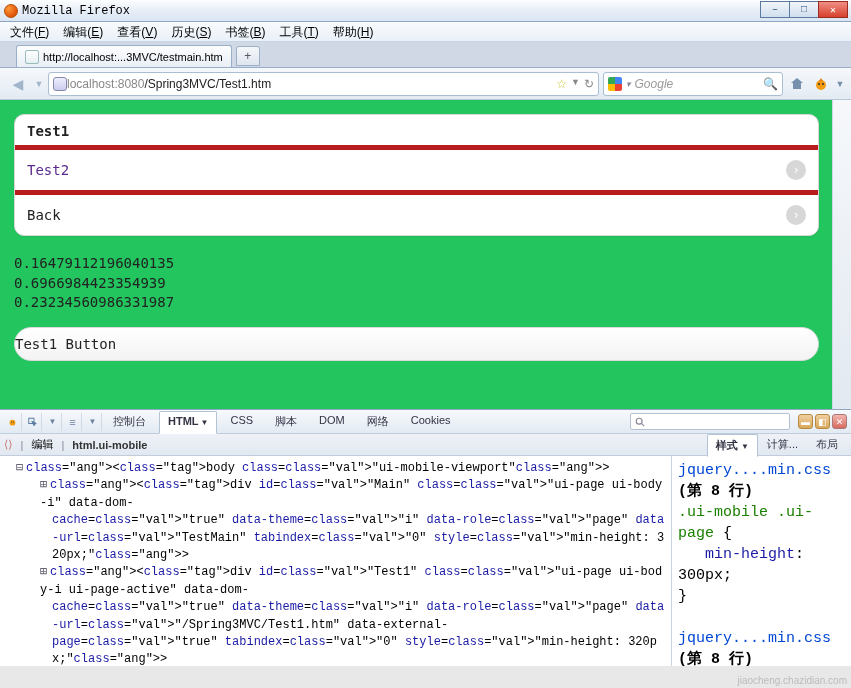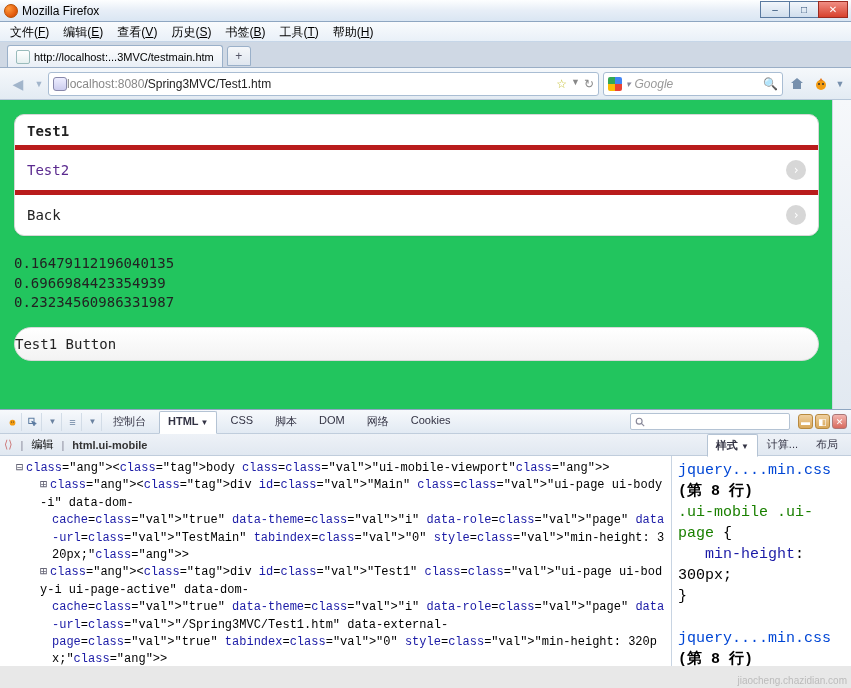--- a/index.html
+++ b/index.html
@@ -15,20 +15,21 @@
 
 
 .titlebar {
   height: 22px;
   background: linear-gradient(#fdfeff,#e7eef7 50%,#dae6f3);
   border-bottom: 1px solid #8ea6c1;
   display: flex;
   align-items: center;
   padding: 0 4px;
   position: relative;
+  font-family: Liberation Mono, monospace;
 }
 .titlebar .ff-icon {
   width: 14px; height: 14px; margin-right: 4px;
   border-radius: 50%;
   background: radial-gradient(circle at 30% 30%,#ff9a3c,#e55f10 60%,#c53e00);
   border:1px solid #b84e00;
   position: relative;
 }
 .window-btns { position:absolute; right:3px; top:1px; display:flex; }
 .wbtn { width:30px; height:17px; border:1px solid #5a7aa0; background:linear-gradient(#f2f6fb,#d0deed); margin-left:-1px; display:flex; align-items:center; justify-content:center; font-size:10px; color:#2a4b72;}
@@ -45,21 +46,21 @@
   font-size: 12px;
 }
 .menubar span { padding: 2px 6px; cursor:default; }
 .menubar span u { text-decoration: underline; }
 
 .tabbar {
   height: 26px;
   background: #cfd8e4;
   display:flex;
   align-items:flex-end;
-  padding: 0 7px;
+  padding: 0 16px;
   border-bottom:1px solid #9aaec6;
 }
 .tab {
   height:22px;
   background: linear-gradient(#fdfdfe,#e9eff6);
   border:1px solid #9ab0c9;
   border-bottom:none;
   border-radius:3px 3px 0 0;
   display:flex; align-items:center;
   padding: 0 8px;

